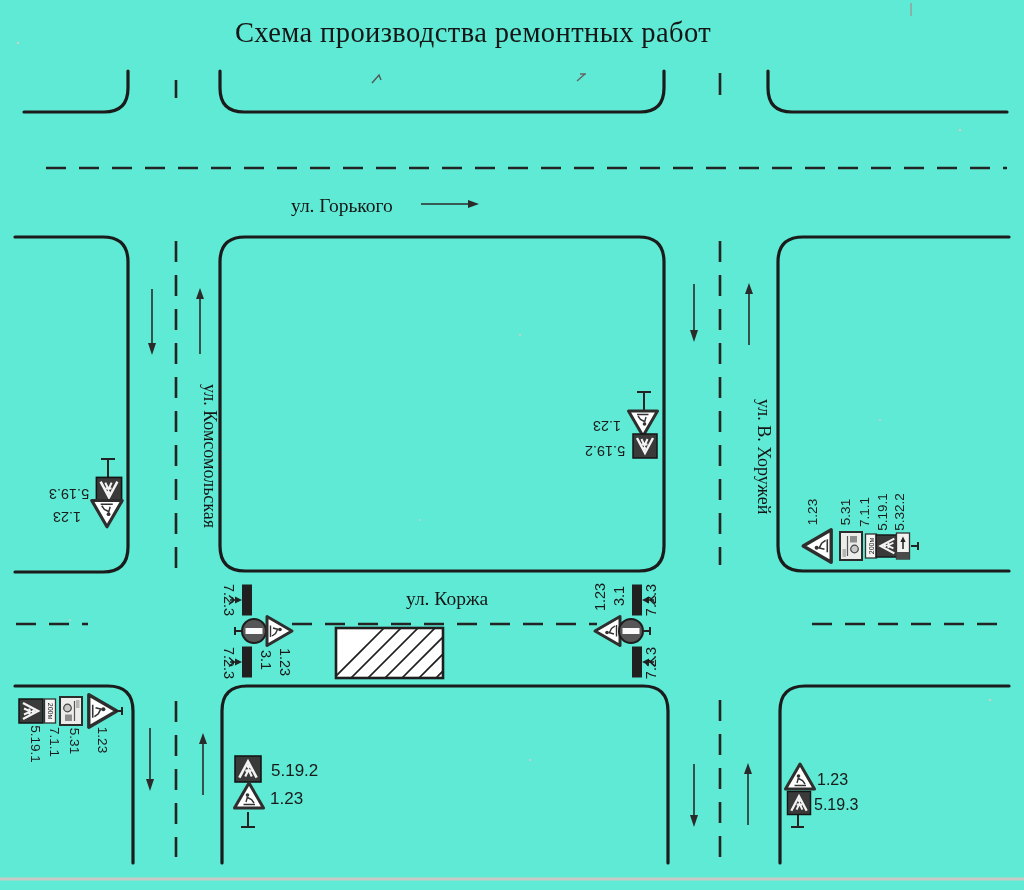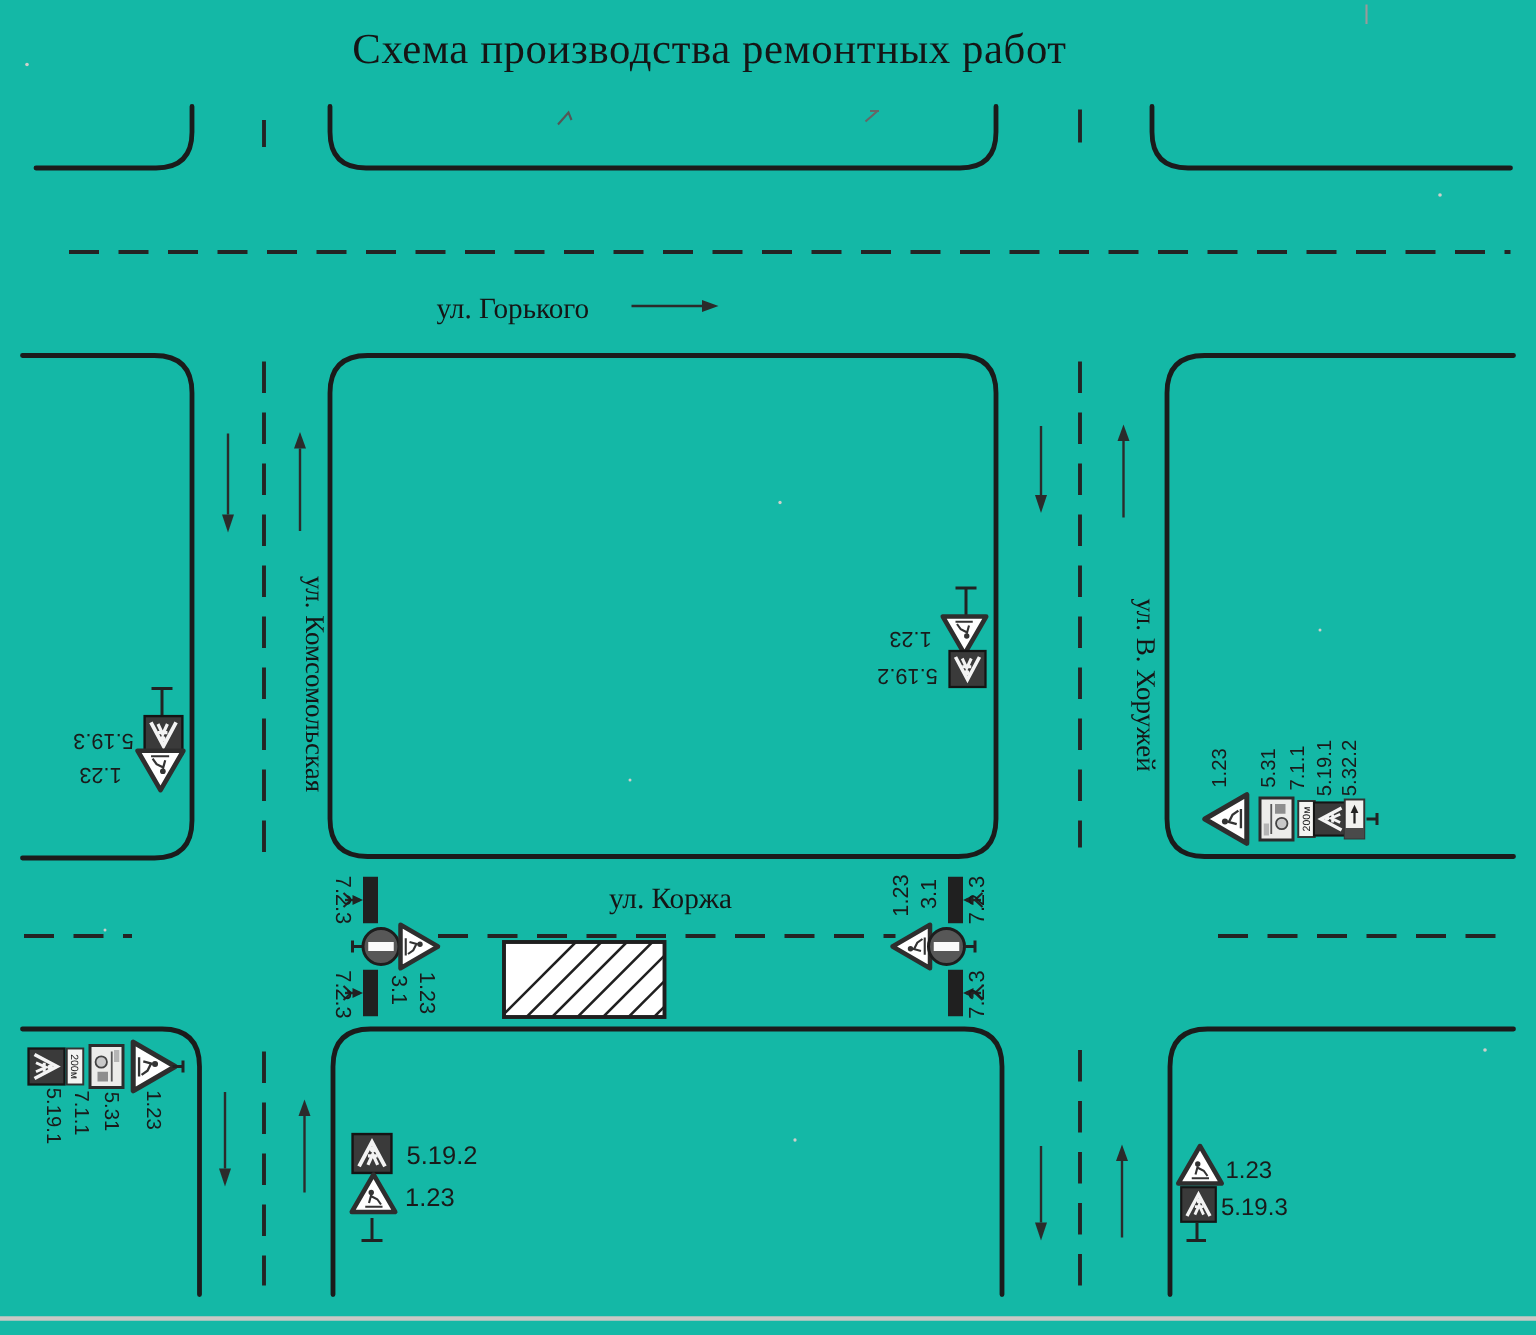--- a/index.html
+++ b/index.html
@@ -1,16 +1,16 @@
 <!DOCTYPE html>
 <html><head>
 <meta charset="utf-8">
 <style>
   html,body{margin:0;padding:0;background:#e9e9e6;}
-  .page{position:relative;width:1024px;height:890px;background:#14b8a6;overflow:hidden;}
+  .page{position:relative;width:1024px;height:890px;background:#5eead4;overflow:hidden;}
   svg{position:absolute;left:0;top:0;}
   text{user-select:none;}
   .t-serif{font-family:"Liberation Serif","DejaVu Serif",serif;fill:#151515;}
   .t-sans{font-family:"Liberation Sans","DejaVu Sans",sans-serif;fill:#1a1a1a;}
   .title{font-size:28.5px;letter-spacing:.4px;}
   .street{font-size:19.5px;}
   .streetv{font-size:18px;}
   .lbl14{font-size:14.5px;}
   .lbl13{font-size:13.5px;}
   .lbl16{font-size:16px;}

